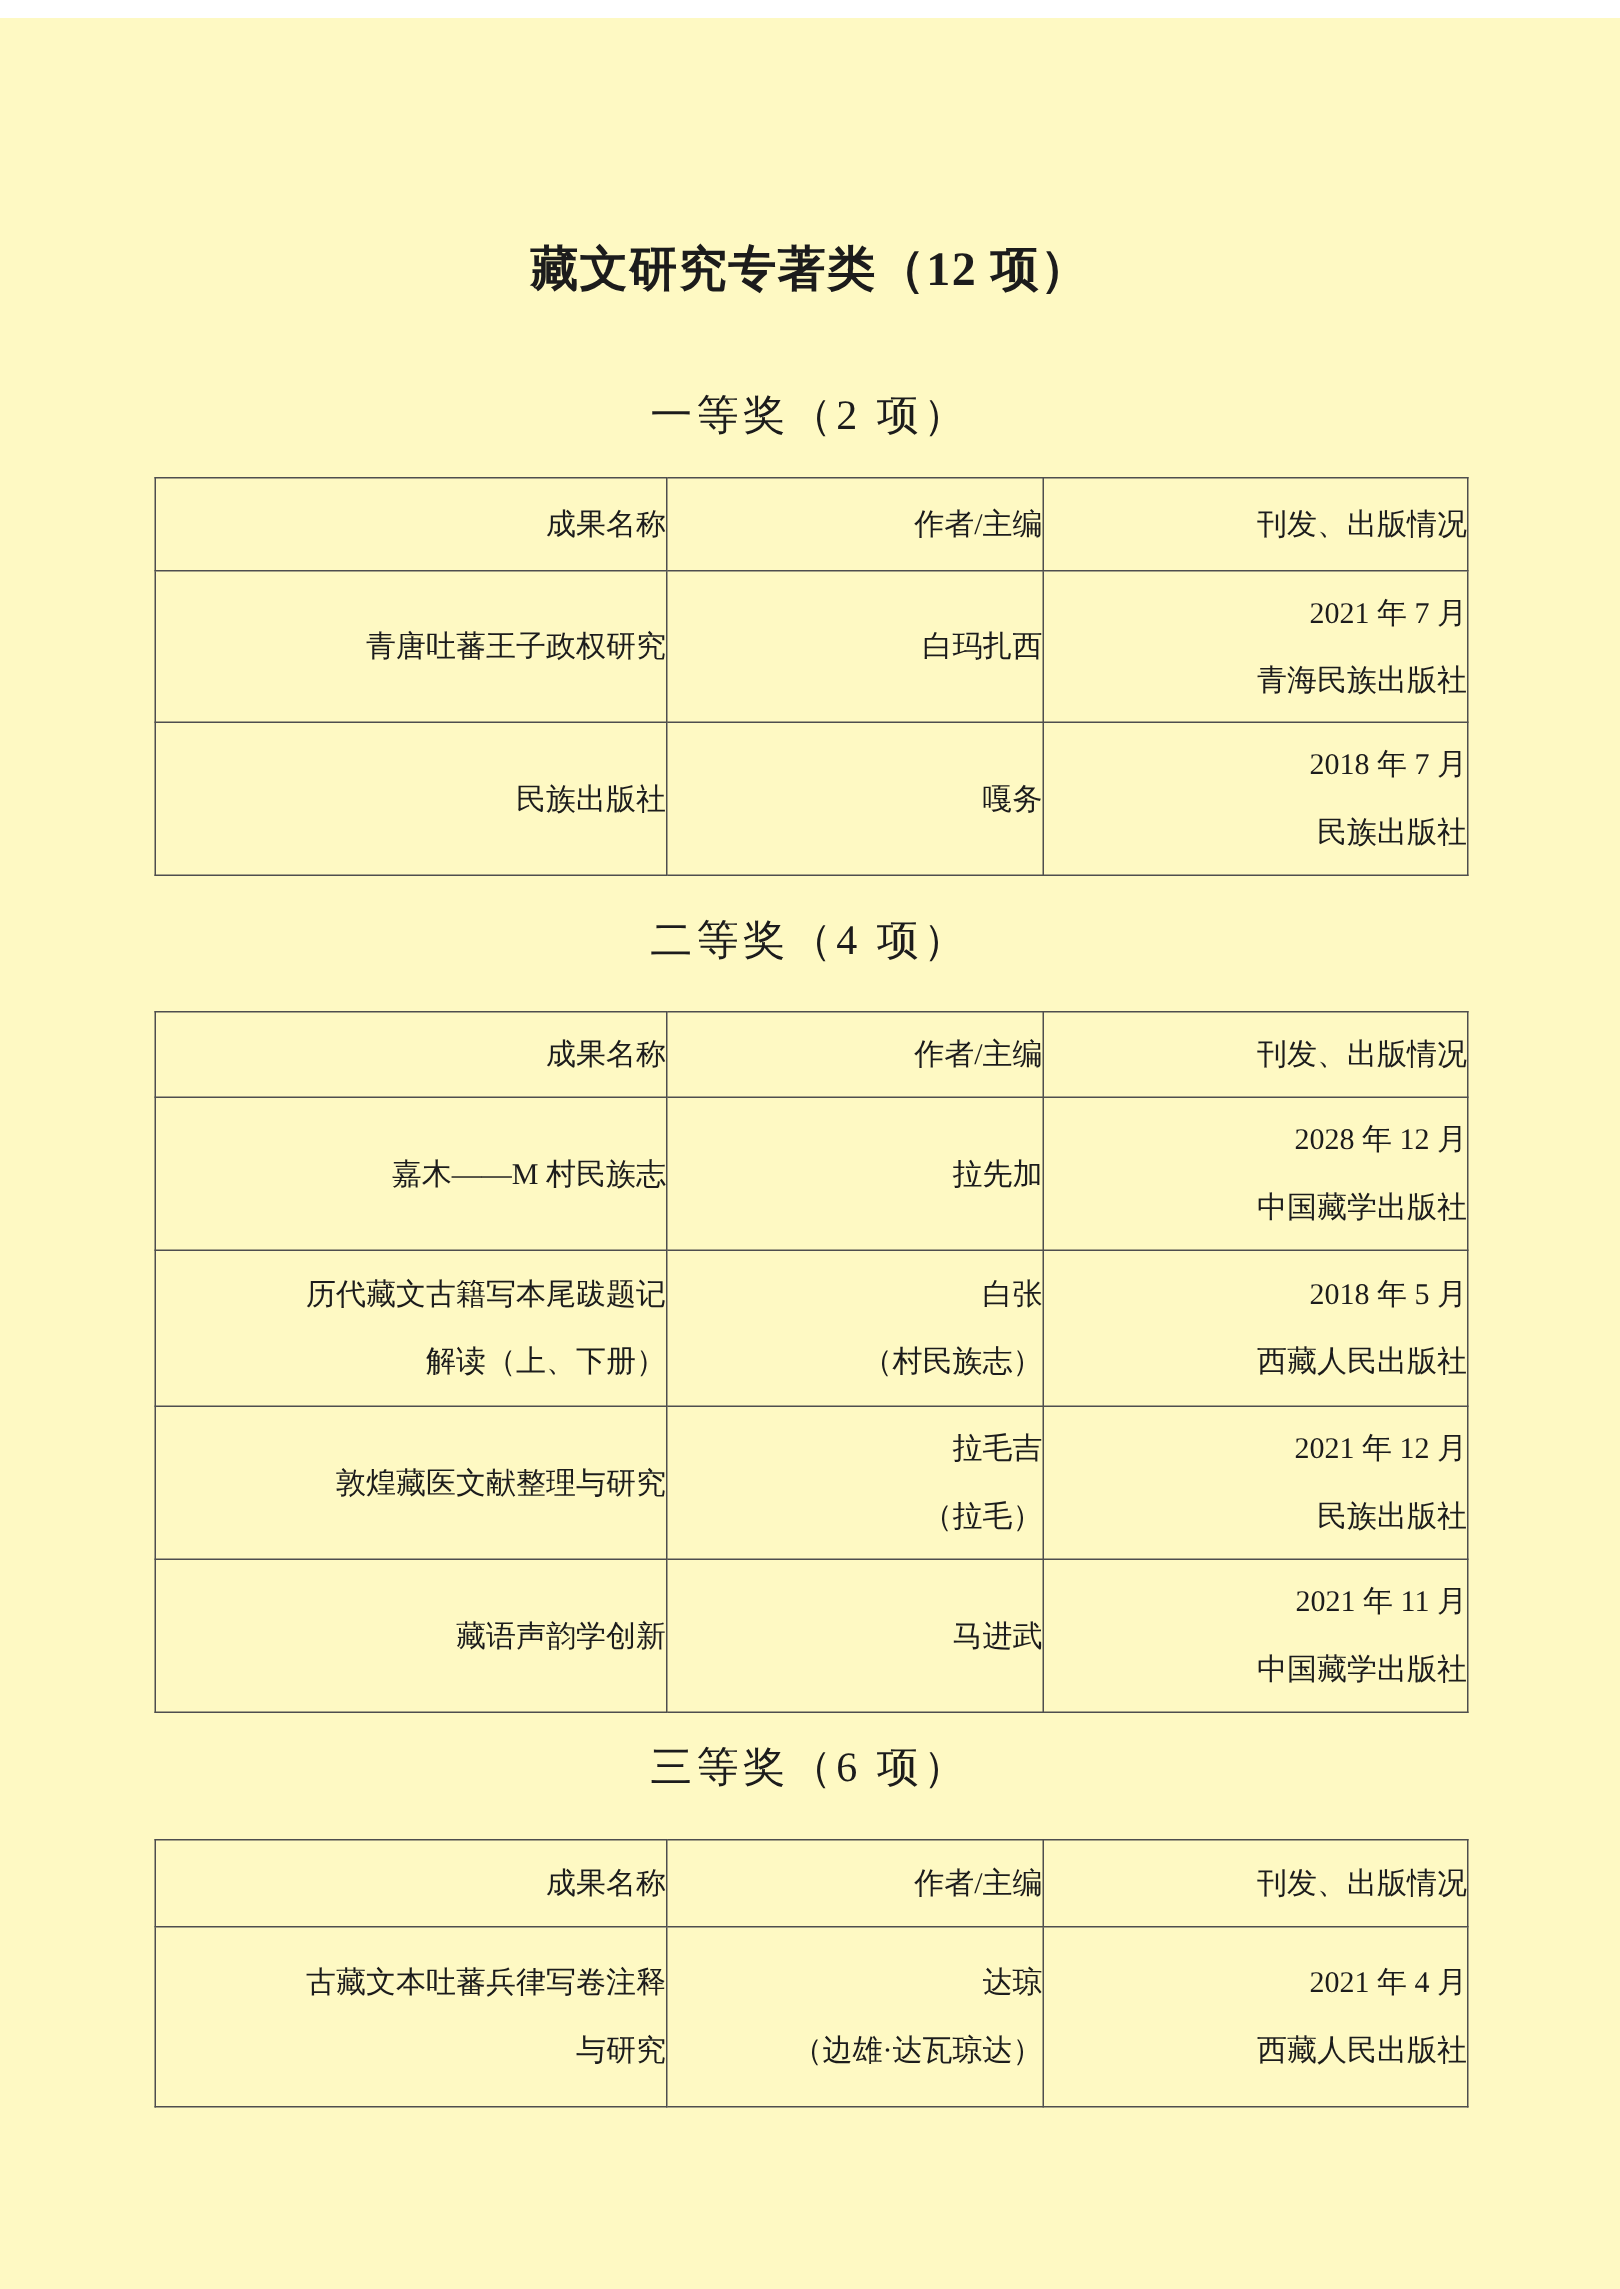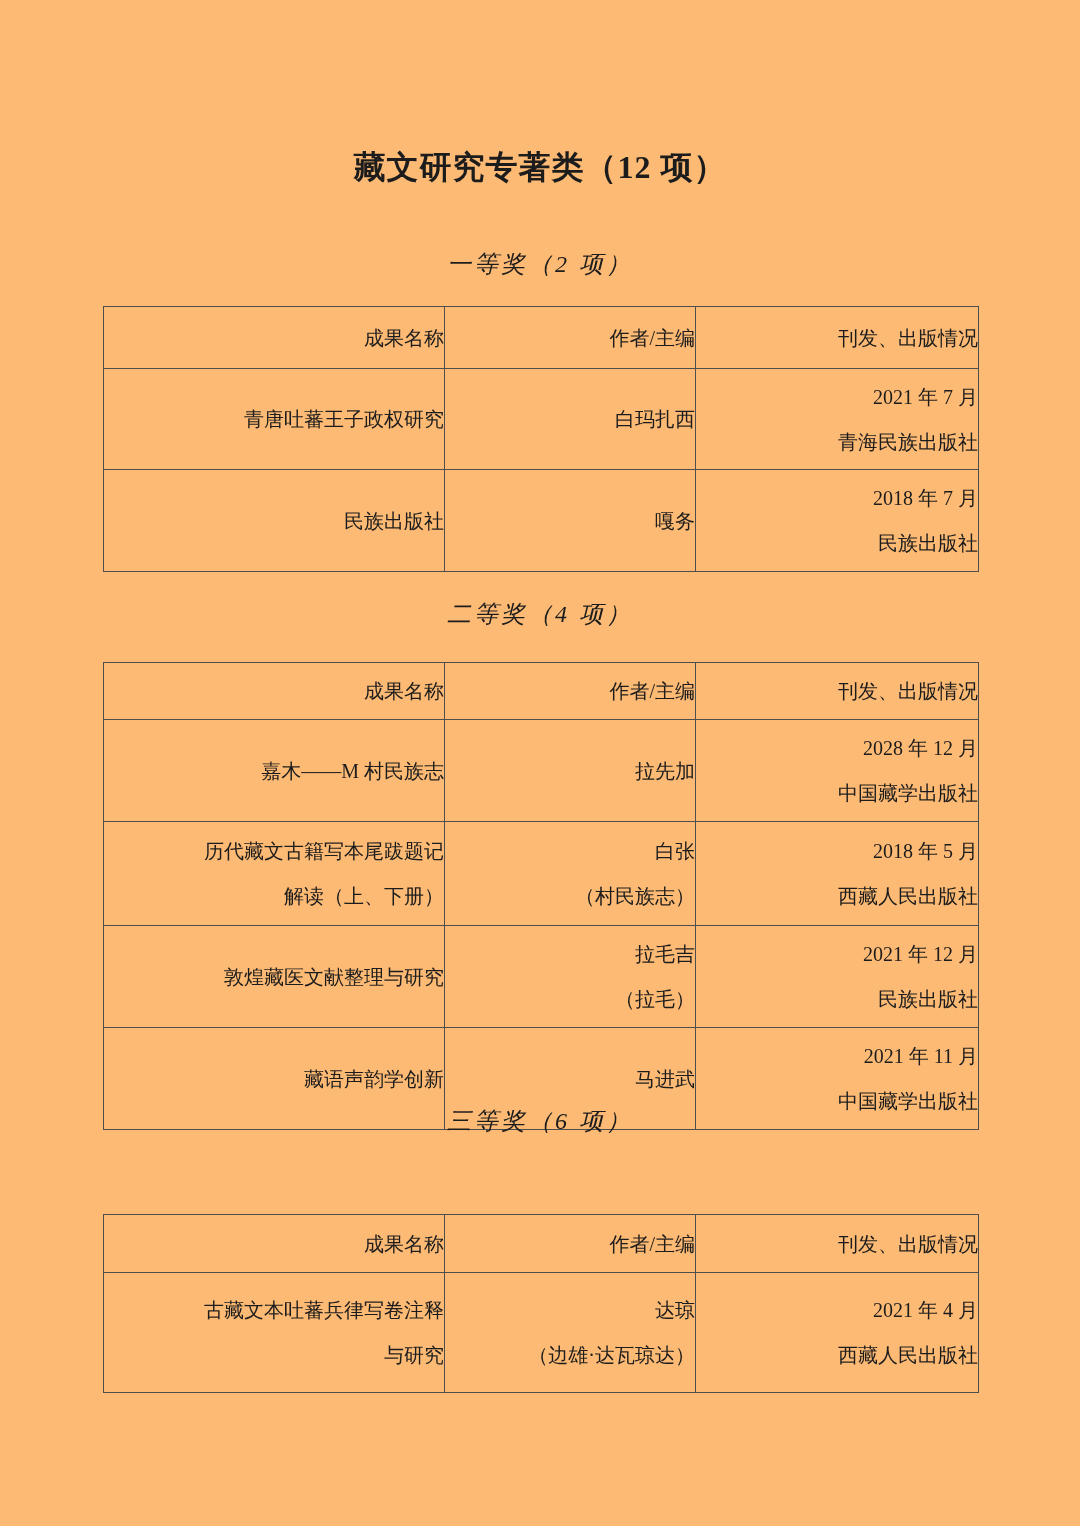--- a/index.html
+++ b/index.html
@@ -11,49 +11,49 @@
     width: 1080px;
     height: 1526px;
     position: relative;
     font-family: "Liberation Serif", "DejaVu Serif", serif;
     color: #1c1c1c;
     overflow: hidden;
   }
   .page {
     position: absolute;
     inset: 0;
-    background: #fdba74;
+    background: #fef9c3;
+    margin-top: 12px;
   }
   .doc-title {
     position: absolute;
     top: 150px;
     left: 0;
     width: 100%;
     margin: 0;
     text-align: center;
     font-size: 32px;
     font-weight: 700;
     letter-spacing: 1px;
     line-height: 1.1;
   }
   .section-heading {
     position: absolute;
     left: 0;
     width: 100%;
     margin: 0;
     text-align: center;
-    font-size: 24px;
+    font-size: 28px;
     font-weight: 400;
     letter-spacing: 3px;
     line-height: 1.1;
-    font-style: italic;
   }
   .heading-1 { top: 251px; }
   .heading-2 { top: 601px; }
-  .heading-3 { top: 1108px; }
+  .heading-3 { top: 1152px; }
 
   table.awards {
     position: absolute;
     left: 103px;
     width: 875px;
     border-collapse: collapse;
     table-layout: fixed;
   }
   .table-1 { top: 306px; }
   .table-2 { top: 662px; }

